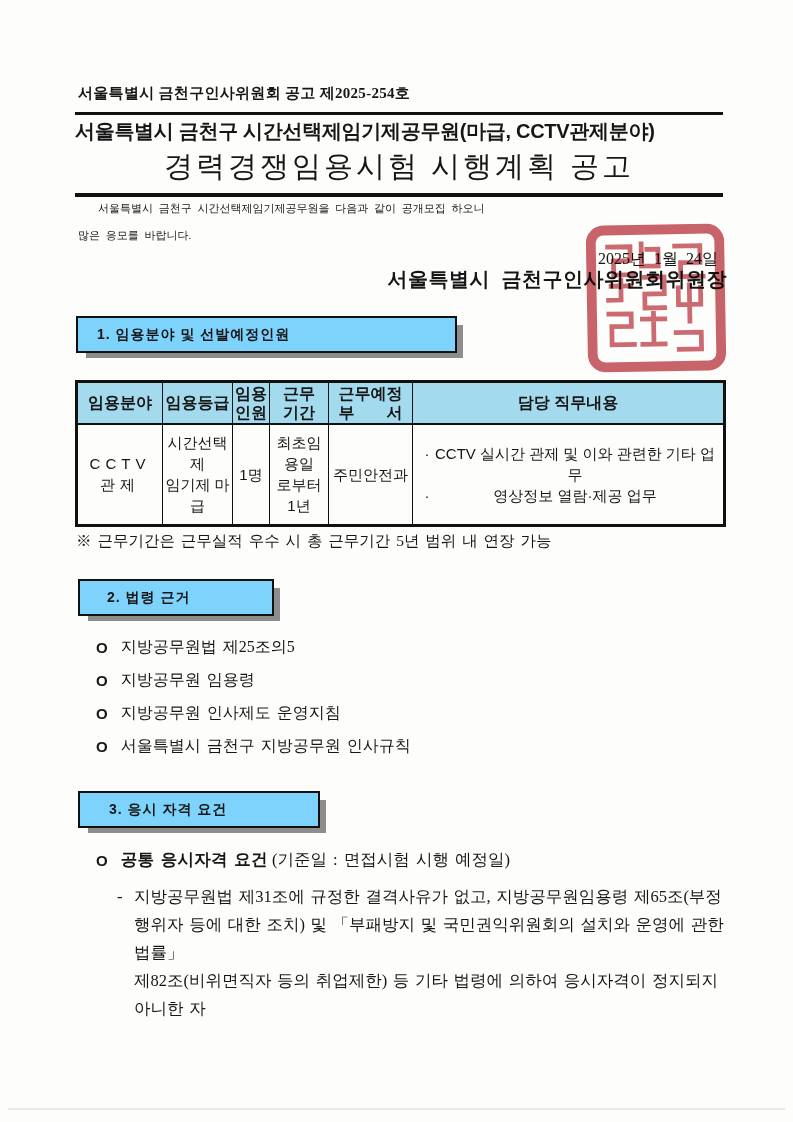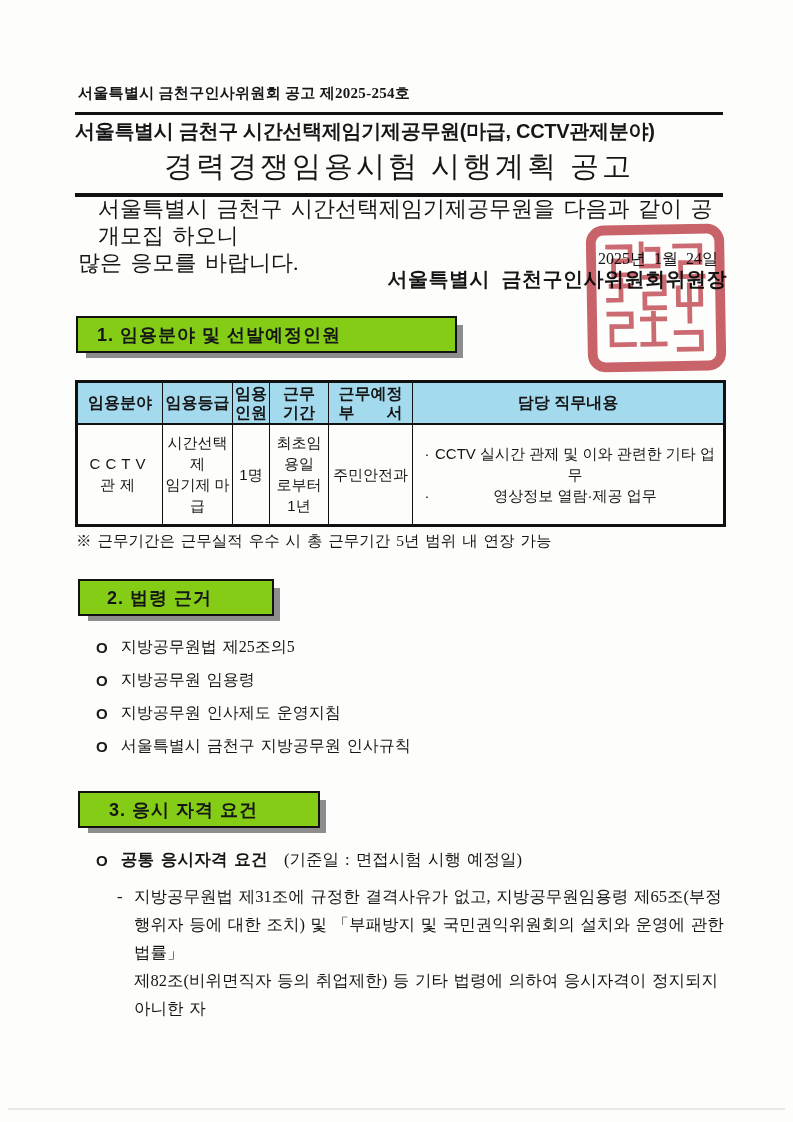--- a/index.html
+++ b/index.html
@@ -13,32 +13,32 @@
   .sans { font-family:"Liberation Sans","DejaVu Sans",sans-serif; }
   .pre { white-space:pre-line; }
 
   .notice-no { top:84px; left:78px; font-size:15px; font-weight:bold; letter-spacing:.3px;text-align:center; }
 
   .title-block { top:112px; left:75px; width:648px;
     border-top:3px solid #111; border-bottom:4px solid #111; padding:3px 0 6px 0; }
   .subtitle { font-size:20px; font-weight:bold; letter-spacing:-.3px; white-space:nowrap; }
   .main-title { font-size:29px; font-weight:normal; text-align:center; letter-spacing:3px; margin-top:2px; white-space:nowrap; }
 
-  .intro { top:195px; left:78px; width:650px; font-size:22px; line-height:27px; }
+  .intro { top:195px; left:78px; width:650px; font-size:11px; line-height:27px; }
   .intro-l1 { padding-left:20px; word-spacing:3px; }
   .intro-l2 { word-spacing:3px; }
 
   .date-line { top:249px; right:75px; font-size:16px; word-spacing:4px; }
   .signer-line { top:266px; right:66px; font-size:20px; font-weight:bold; letter-spacing:.5px; word-spacing:6px;text-align:center; }
 
   .seal { top:224px; left:586px; width:140px; height:148px; mix-blend-mode:multiply; transform:rotate(-1deg); }
 
-  .sec-box { background:#84cc16; border:2.5px solid #111; height:37px;
+  .sec-box { background:#7dd3fc; border:2.5px solid #111; height:37px;
     box-shadow:8px 7px 0 -2px #8d8d8d; display:flex; align-items:center;
-    font-weight:bold; font-size:18px; letter-spacing:1px; white-space:nowrap; overflow:hidden; }
+    font-weight:bold; font-size:14px; letter-spacing:1px; white-space:nowrap; overflow:hidden; }
   .sec-box-1 { top:316px; left:76px; width:381px; padding-left:19px; }
   .sec-box-2 { top:579px; left:78px; width:196px; padding-left:27px;text-align:center; }
   .sec-box-3 { top:791px; left:78px; width:242px; padding-left:29px; }
 
   table.jobs { top:380px; left:75px; width:648px; border-collapse:collapse;
     border:3px solid #111; table-layout:fixed;
     font-family:"Liberation Sans","DejaVu Sans",sans-serif; }
   table.jobs th, table.jobs td { border:1.5px solid #111; }
   table.jobs th { background:#a4daee; font-size:16px; font-weight:bold;
     text-align:center; vertical-align:middle; height:42px; line-height:19px;
@@ -50,21 +50,21 @@
   .duty-bullet { width:12px; flex:0 0 12px; text-align:center; }
   .duty-text { flex:1; }
 
   .table-note { top:531px; left:76px; font-size:15.5px; word-spacing:2px; }
 
   .legal-list { top:637px; left:96px; font-size:16px; }
   .legal-item { display:flex; align-items:center; margin-bottom:13px; height:20px; word-spacing:2px; }
   .o-bullet { font-family:"Liberation Sans","DejaVu Sans",sans-serif; font-weight:bold; font-size:15px; margin-right:13px; }
 
   .common-line { top:849px; left:96px; font-size:16.5px; display:flex; align-items:center; word-spacing:2px; }
-  .common-bold { font-weight:bold; margin-right:16px; letter-spacing:.3px; }
+  .common-bold { font-weight:bold; margin-right:4px; letter-spacing:.3px; }
   .req-block { top:883px; left:117px; width:614px; display:flex; font-size:16.5px; line-height:28px; word-spacing:1.5px; }
   .req-dash { width:17px; flex:0 0 17px; }
   .req-text { flex:1; }
 
   .scan-edge { top:1108px; left:8px; width:777px; height:2px; background:#e9e9e5; }
 </style>
 </head>
 <body>
 
 <div class="page">

